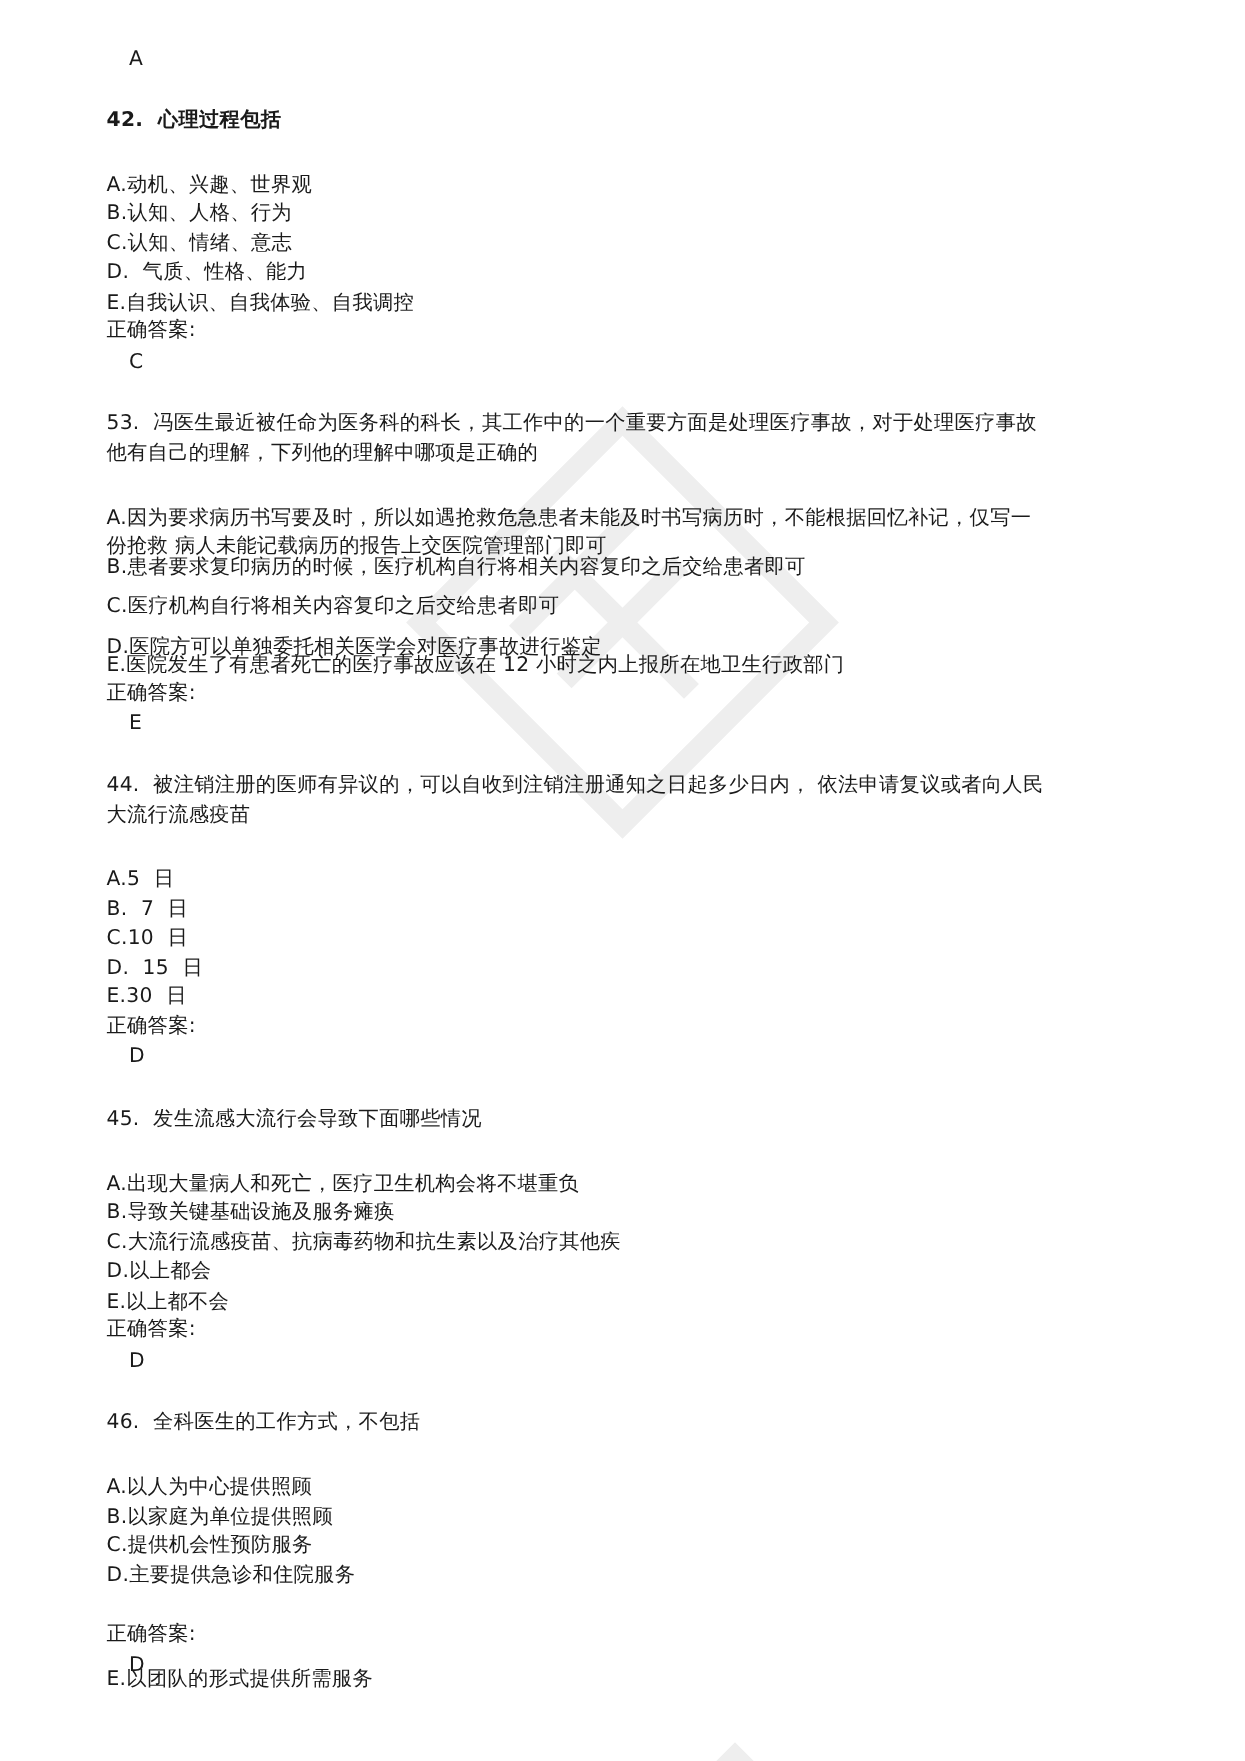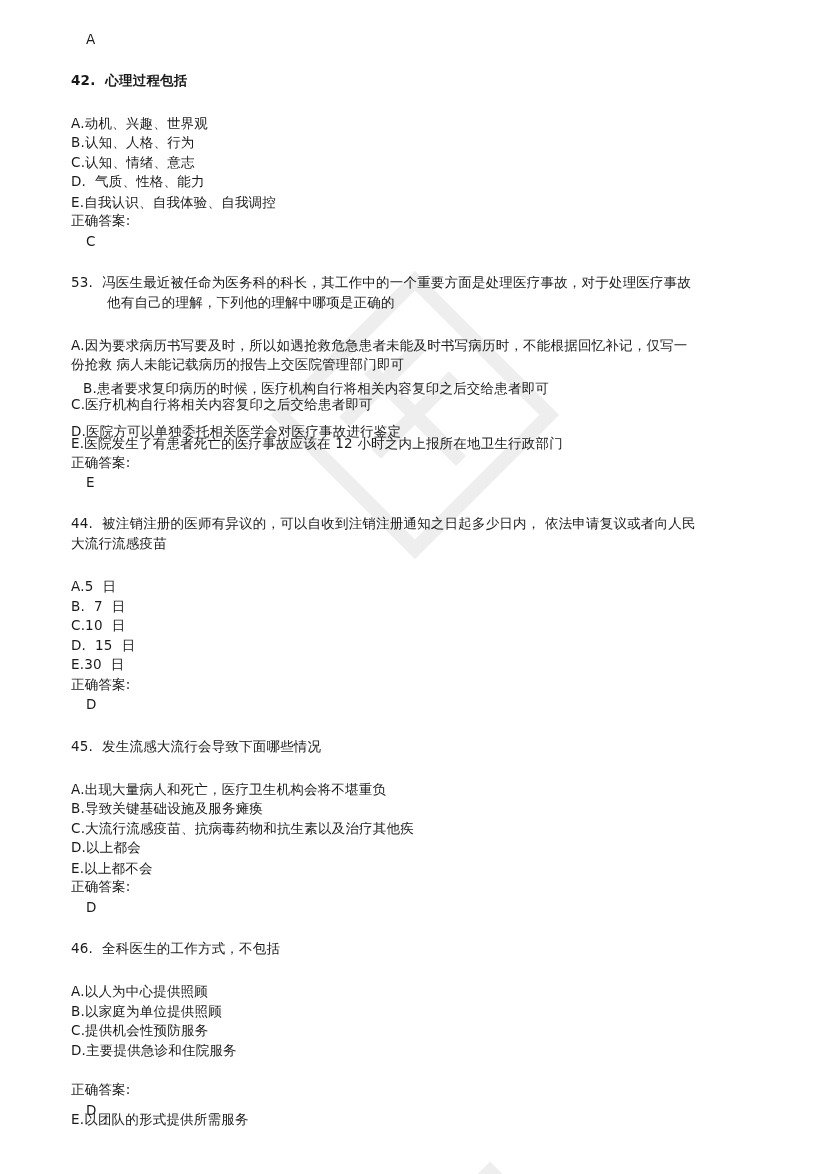--- a/index.html
+++ b/index.html
@@ -65,24 +65,24 @@
     <div class="line" style="top:133px;">B.认知、人格、行为</div>
     <div class="line" style="top:153px;text-align:center;">C.认知、情绪、意志</div>
     <div class="line" style="top:172px;">D.  气质、性格、能力</div>
     <div class="line" style="top:193px;">E.自我认识、自我体验、自我调控</div>
     <div class="line" style="top:211px;">正确答案:</div>
     <div class="line ans" style="top:232px;">C</div>
   </div>
 
   <div>
     <div class="line" style="top:273px;">53.  冯医生最近被任命为医务科的科长，其工作中的一个重要方面是处理医疗事故，对于处理医疗事故</div>
-    <div class="line" style="top:293px;margin-left:36px;">他有自己的理解，下列他的理解中哪项是正确的</div>
+    <div class="line" style="top:293px;">他有自己的理解，下列他的理解中哪项是正确的</div>
     <div class="line" style="top:336px;">A.因为要求病历书写要及时，所以如遇抢救危急患者未能及时书写病历时，不能根据回忆补记，仅写一</div>
     <div class="line" style="top:355px;">份抢救 病人未能记载病历的报告上交医院管理部门即可</div>
-    <div class="line" style="top:379px;margin-left:12px;">B.患者要求复印病历的时候，医疗机构自行将相关内容复印之后交给患者即可</div>
+    <div class="line" style="top:369px;">B.患者要求复印病历的时候，医疗机构自行将相关内容复印之后交给患者即可</div>
     <div class="line" style="top:395px;">C.医疗机构自行将相关内容复印之后交给患者即可</div>
     <div class="line" style="top:422px;text-align:center;">D.医院方可以单独委托相关医学会对医疗事故进行鉴定</div>
     <div class="line" style="top:434px;">E.医院发生了有患者死亡的医疗事故应该在 12 小时之内上报所在地卫生行政部门</div>
     <div class="line" style="top:453px;">正确答案:</div>
     <div class="line ans" style="top:473px;">E</div>
   </div>
 
   <div>
     <div class="line" style="top:514px;">44.  被注销注册的医师有异议的，可以自收到注销注册通知之日起多少日内， 依法申请复议或者向人民</div>
     <div class="line" style="top:534px;">大流行流感疫苗</div>

